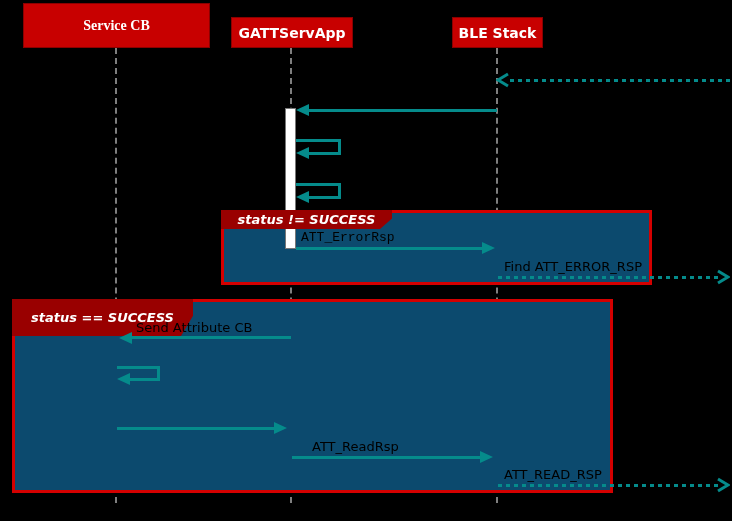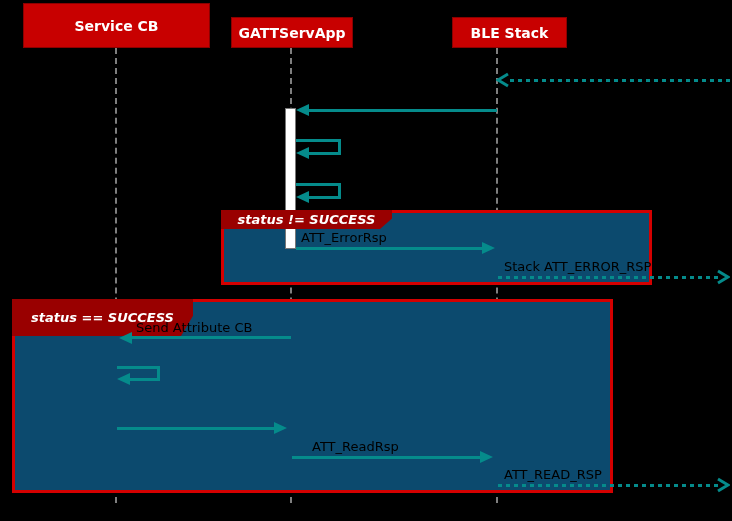--- a/index.html
+++ b/index.html
@@ -58,27 +58,27 @@
 </style>
 </head>
 <body>
 
 <div id="diagram">
 
   <div class="lifeline" style="left:115px;top:48px;height:455px;"></div>
   <div class="lifeline" style="left:290px;top:48px;height:455px;"></div>
   <div class="lifeline" style="left:496px;top:48px;height:455px;"></div>
 
-  <div class="pbox" style="left:23px;top:3px;width:187px;height:45px;">
+  <div class="pbox" style="left:23px;top:3px;width:187px;height:45px;font-family:Liberation Serif, serif;">
     <span>Service CB</span>
   </div>
   <div class="pbox" style="left:231px;top:17px;width:122px;height:31px;">
     <span>GATTServApp</span>
   </div>
-  <div class="pbox" style="left:452px;top:17px;width:115px;height:31px;">
+  <div class="pbox" style="left:452px;top:17px;width:91px;height:31px;">
     <span>BLE Stack</span>
   </div>
 
   <div class="frame" style="left:221px;top:210px;width:431px;height:75px;">
     <div class="frame-label" style="width:171px;height:19px;">status != SUCCESS</div>
   </div>
 
   <div class="frame" style="left:12px;top:299px;width:601px;height:194px;">
     <div class="frame-label" style="width:181px;height:37px;">status == SUCCESS</div>
   </div>
@@ -98,25 +98,25 @@
   <div class="line" style="left:296px;top:139px;width:45px;"></div>
   <div class="vseg" style="left:338px;top:139px;height:16px;"></div>
   <div class="line" style="left:308px;top:152px;width:33px;"></div>
   <div class="head-l" style="left:296px;top:147px;"></div>
 
   <div class="line" style="left:296px;top:183px;width:45px;"></div>
   <div class="vseg" style="left:338px;top:183px;height:16px;"></div>
   <div class="line" style="left:308px;top:196px;width:33px;"></div>
   <div class="head-l" style="left:296px;top:191px;"></div>
 
-  <div class="msg" style="left:301px;top:230px;">ATT_ErrorRsp</div>
+  <div class="msg" style="left:301px;top:230px;font-family:Liberation Mono, monospace;">ATT_ErrorRsp</div>
   <div class="line" style="left:296px;top:247px;width:186px;"></div>
   <div class="head-r" style="left:482px;top:242px;"></div>
 
-  <div class="msg" style="left:504px;top:259px;">Stack ATT_ERROR_RSP</div>
+  <div class="msg" style="left:504px;top:259px;">Find ATT_ERROR_RSP</div>
   <div class="dline" style="left:498px;top:276px;width:220px;"></div>
   <div class="openhead" style="left:716px;top:269px;">
     <svg width="14" height="16" viewBox="0 0 14 16">
         <path d="M2 2 L12 8 L2 14" fill="none" stroke="#058B8B" stroke-width="3"></path>
       </svg>
   </div>
 
   <div class="msg" style="left:136px;top:320px;">Send Attribute CB</div>
   <div class="line" style="left:132px;top:336px;width:159px;"></div>
   <div class="head-l" style="left:119px;top:332px;"></div>

